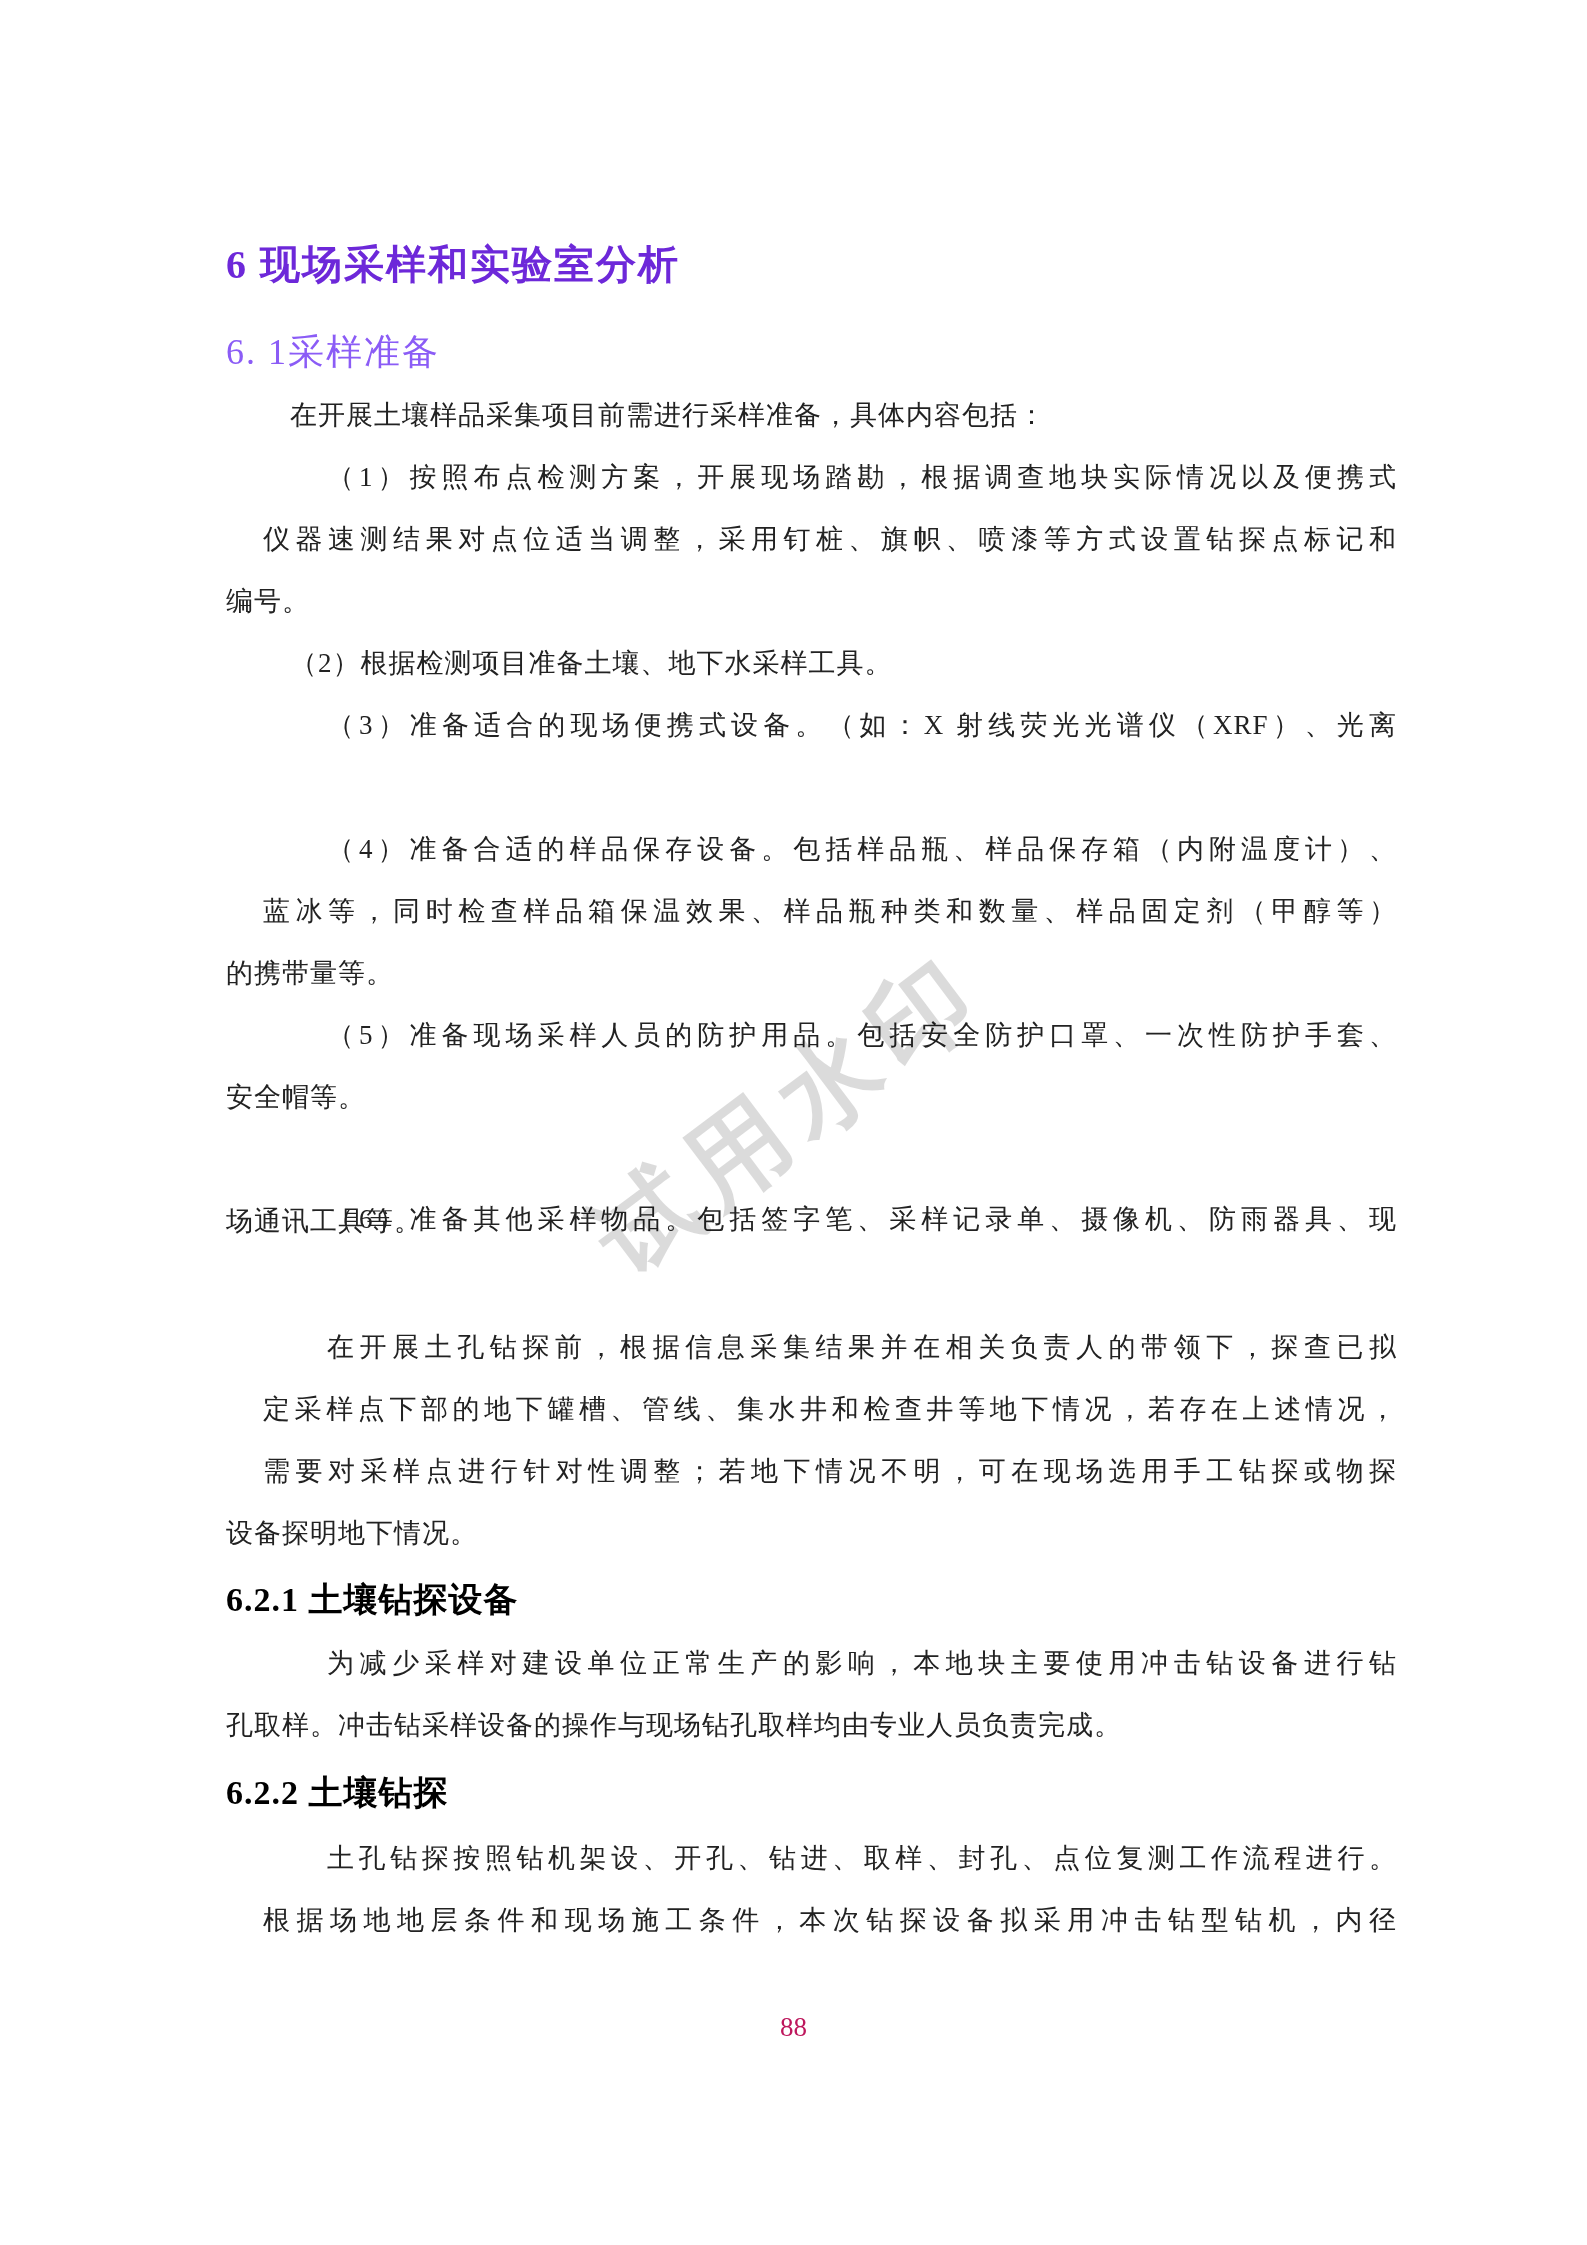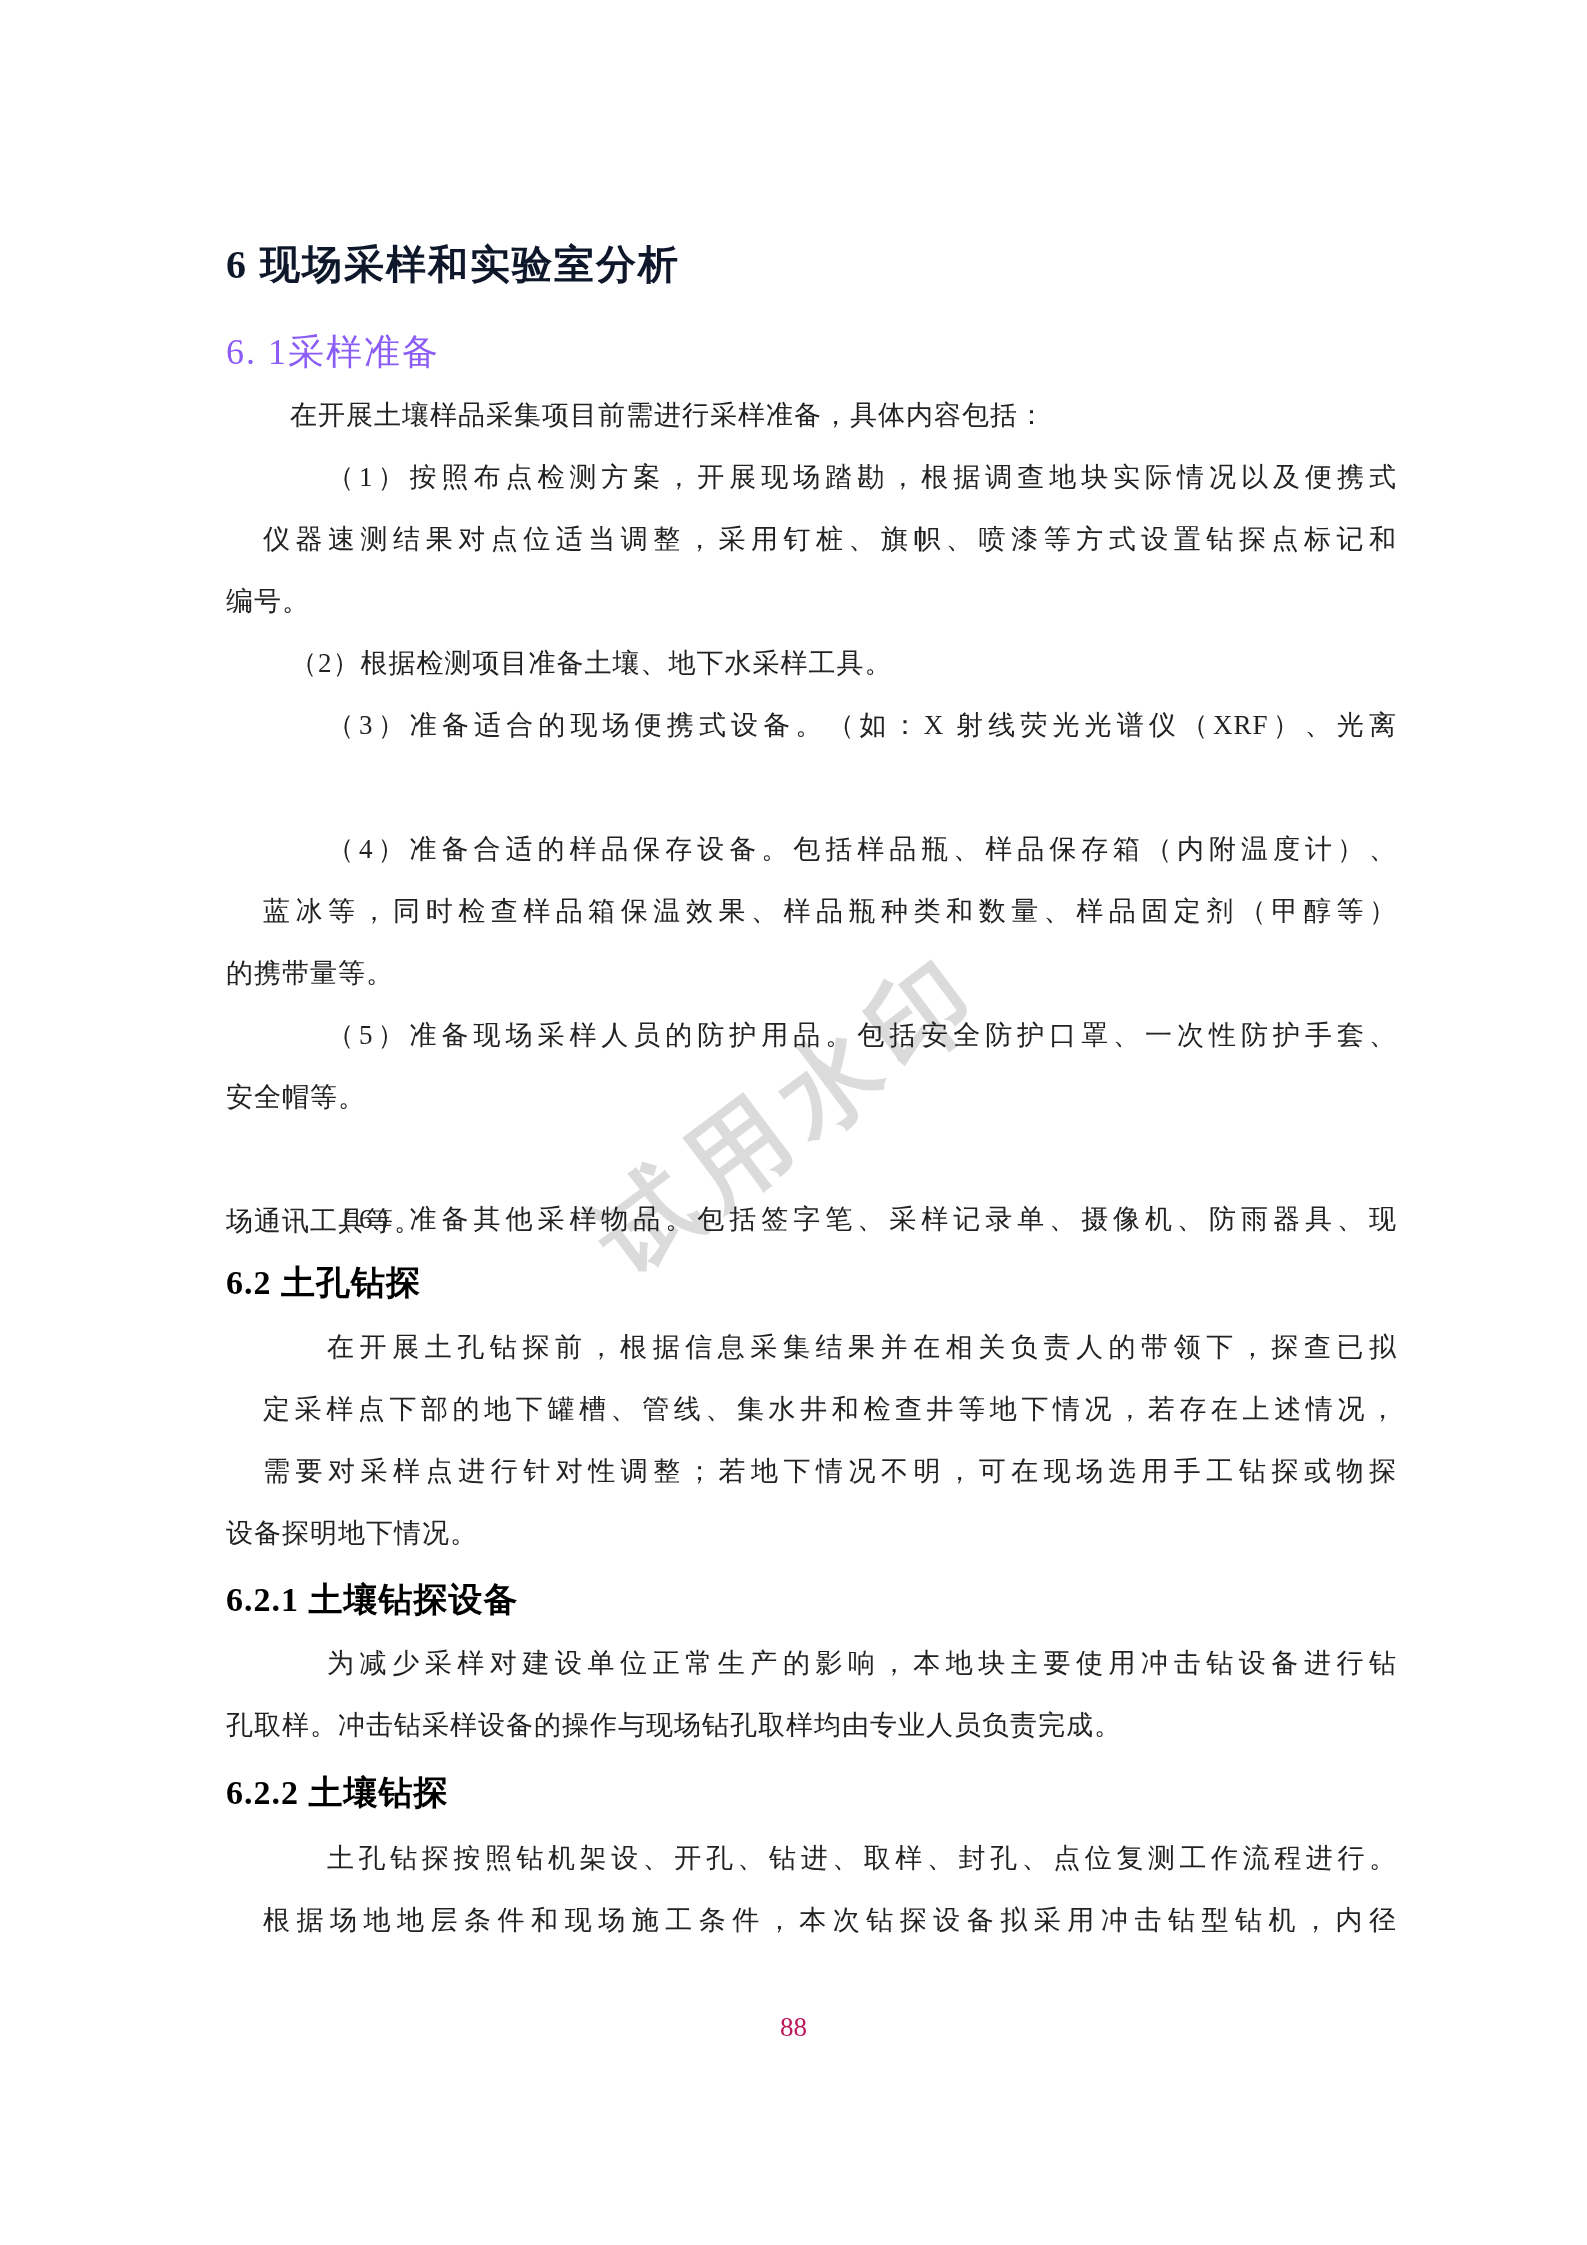--- a/index.html
+++ b/index.html
@@ -38,21 +38,21 @@
   .ind { padding-left: 64px; }
   
   .h1 {
     position: absolute;
     left: 226px;
     width: 1134px;
     top: 239px;
     font-size: 40px;
     line-height: 52px;
     font-weight: bold;
-    color: #0f172a;
+    color: #6d28d9;
     letter-spacing: 2px;
     z-index: 1;
   }
   .h2 {
     position: absolute;
     left: 226px;
     width: 1134px;
     font-size: 36px;
     line-height: 50px;
     font-weight: normal;
@@ -113,21 +113,20 @@
   <div class="ln ind" style="top:632px">（2）根据检测项目准备土壤、地下水采样工具。</div>
   <div class="ln ind jf" style="top:694px">（3）准备适合的现场便携式设备。（如：X 射线荧光光谱仪（XRF）、光离</div>
   <div class="ln ind jf" style="top:818px">（4）准备合适的样品保存设备。包括样品瓶、样品保存箱（内附温度计）、</div>
   <div class="ln jf" style="top:880px">蓝冰等，同时检查样品箱保温效果、样品瓶种类和数量、样品固定剂（甲醇等）</div>
   <div class="ln" style="top:942px">的携带量等。</div>
   <div class="ln ind jf" style="top:1004px">（5）准备现场采样人员的防护用品。包括安全防护口罩、一次性防护手套、</div>
   <div class="ln" style="top:1066px">安全帽等。</div>
   <div class="ln ind jf" style="top:1188px">（6）准备其他采样物品。包括签字笔、采样记录单、摄像机、防雨器具、现</div>
   <div class="ln" style="top:1190px">场通讯工具等。</div>
 
-  <div class="h3" style="top:1258px">6.2 土孔钻探</div>
 
   <div class="ln ind jf" style="top:1316px">在开展土孔钻探前，根据信息采集结果并在相关负责人的带领下，探查已拟</div>
   <div class="ln jf" style="top:1378px">定采样点下部的地下罐槽、管线、集水井和检查井等地下情况，若存在上述情况，</div>
   <div class="ln jf" style="top:1440px">需要对采样点进行针对性调整；若地下情况不明，可在现场选用手工钻探或物探</div>
   <div class="ln" style="top:1502px">设备探明地下情况。</div>
 
   <div class="h3" style="top:1575px">6.2.1 土壤钻探设备</div>
 
   <div class="ln ind jf" style="top:1632px">为减少采样对建设单位正常生产的影响，本地块主要使用冲击钻设备进行钻</div>
   <div class="ln" style="top:1694px">孔取样。冲击钻采样设备的操作与现场钻孔取样均由专业人员负责完成。</div>

